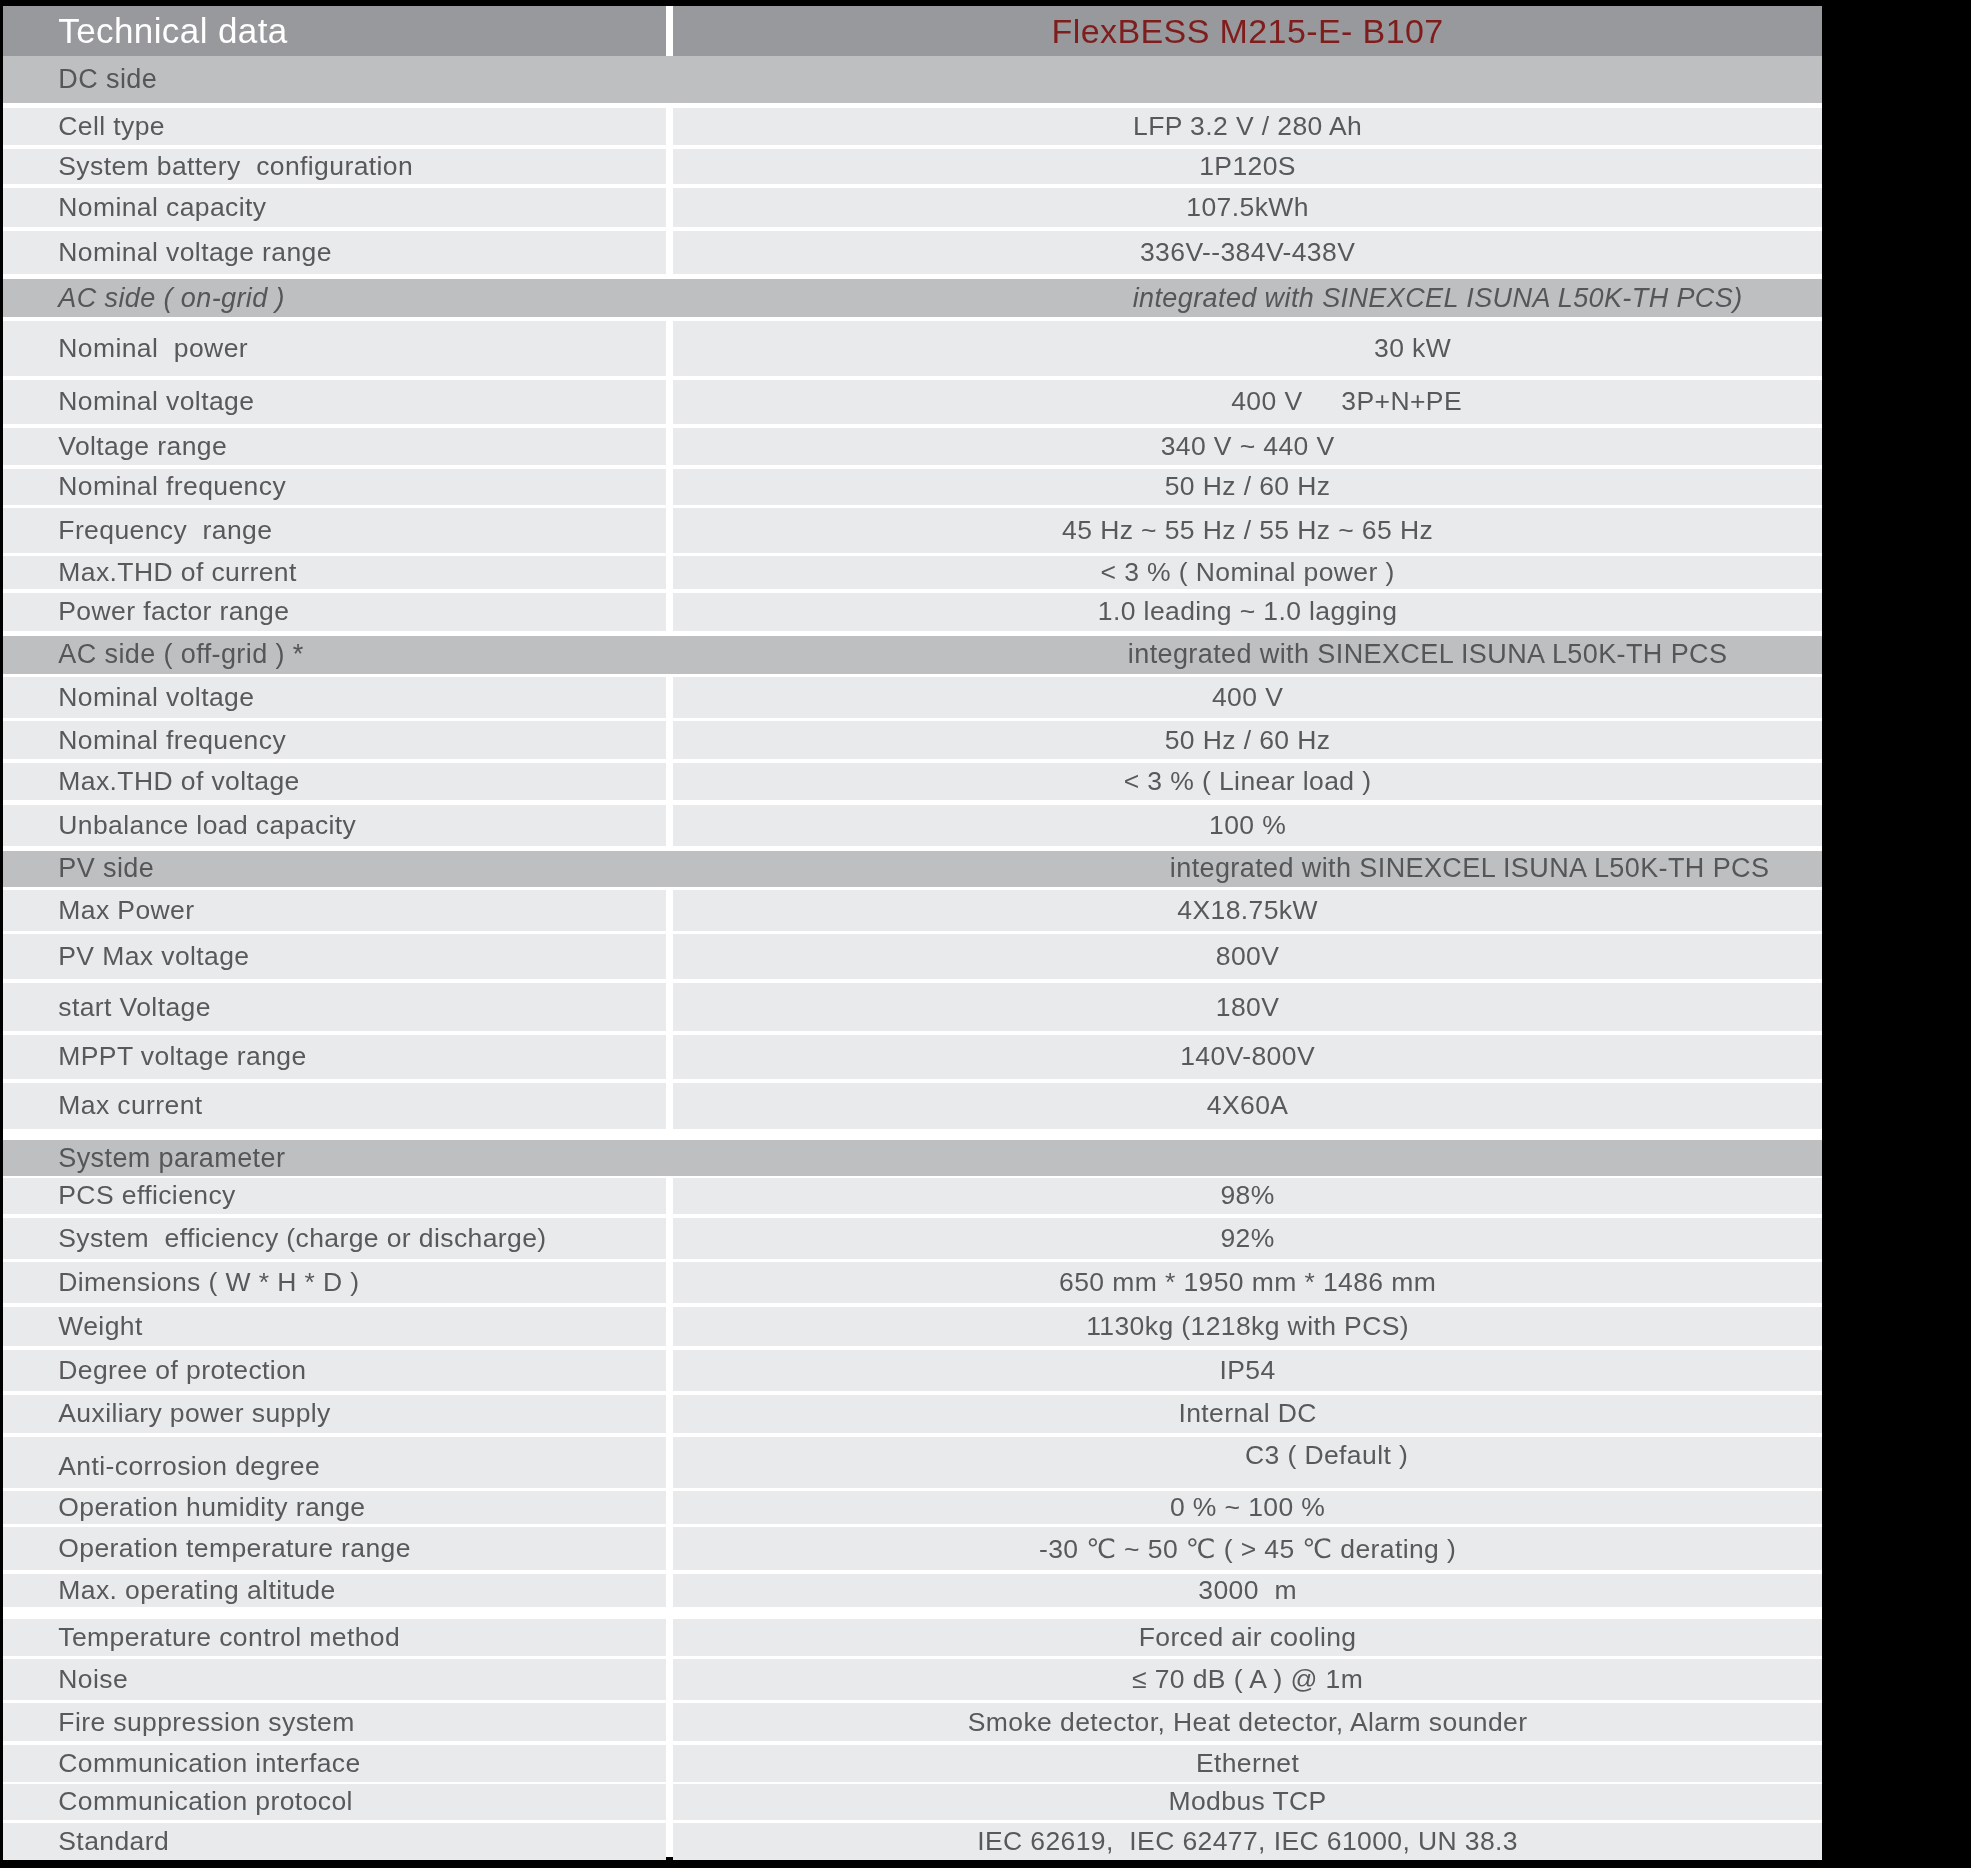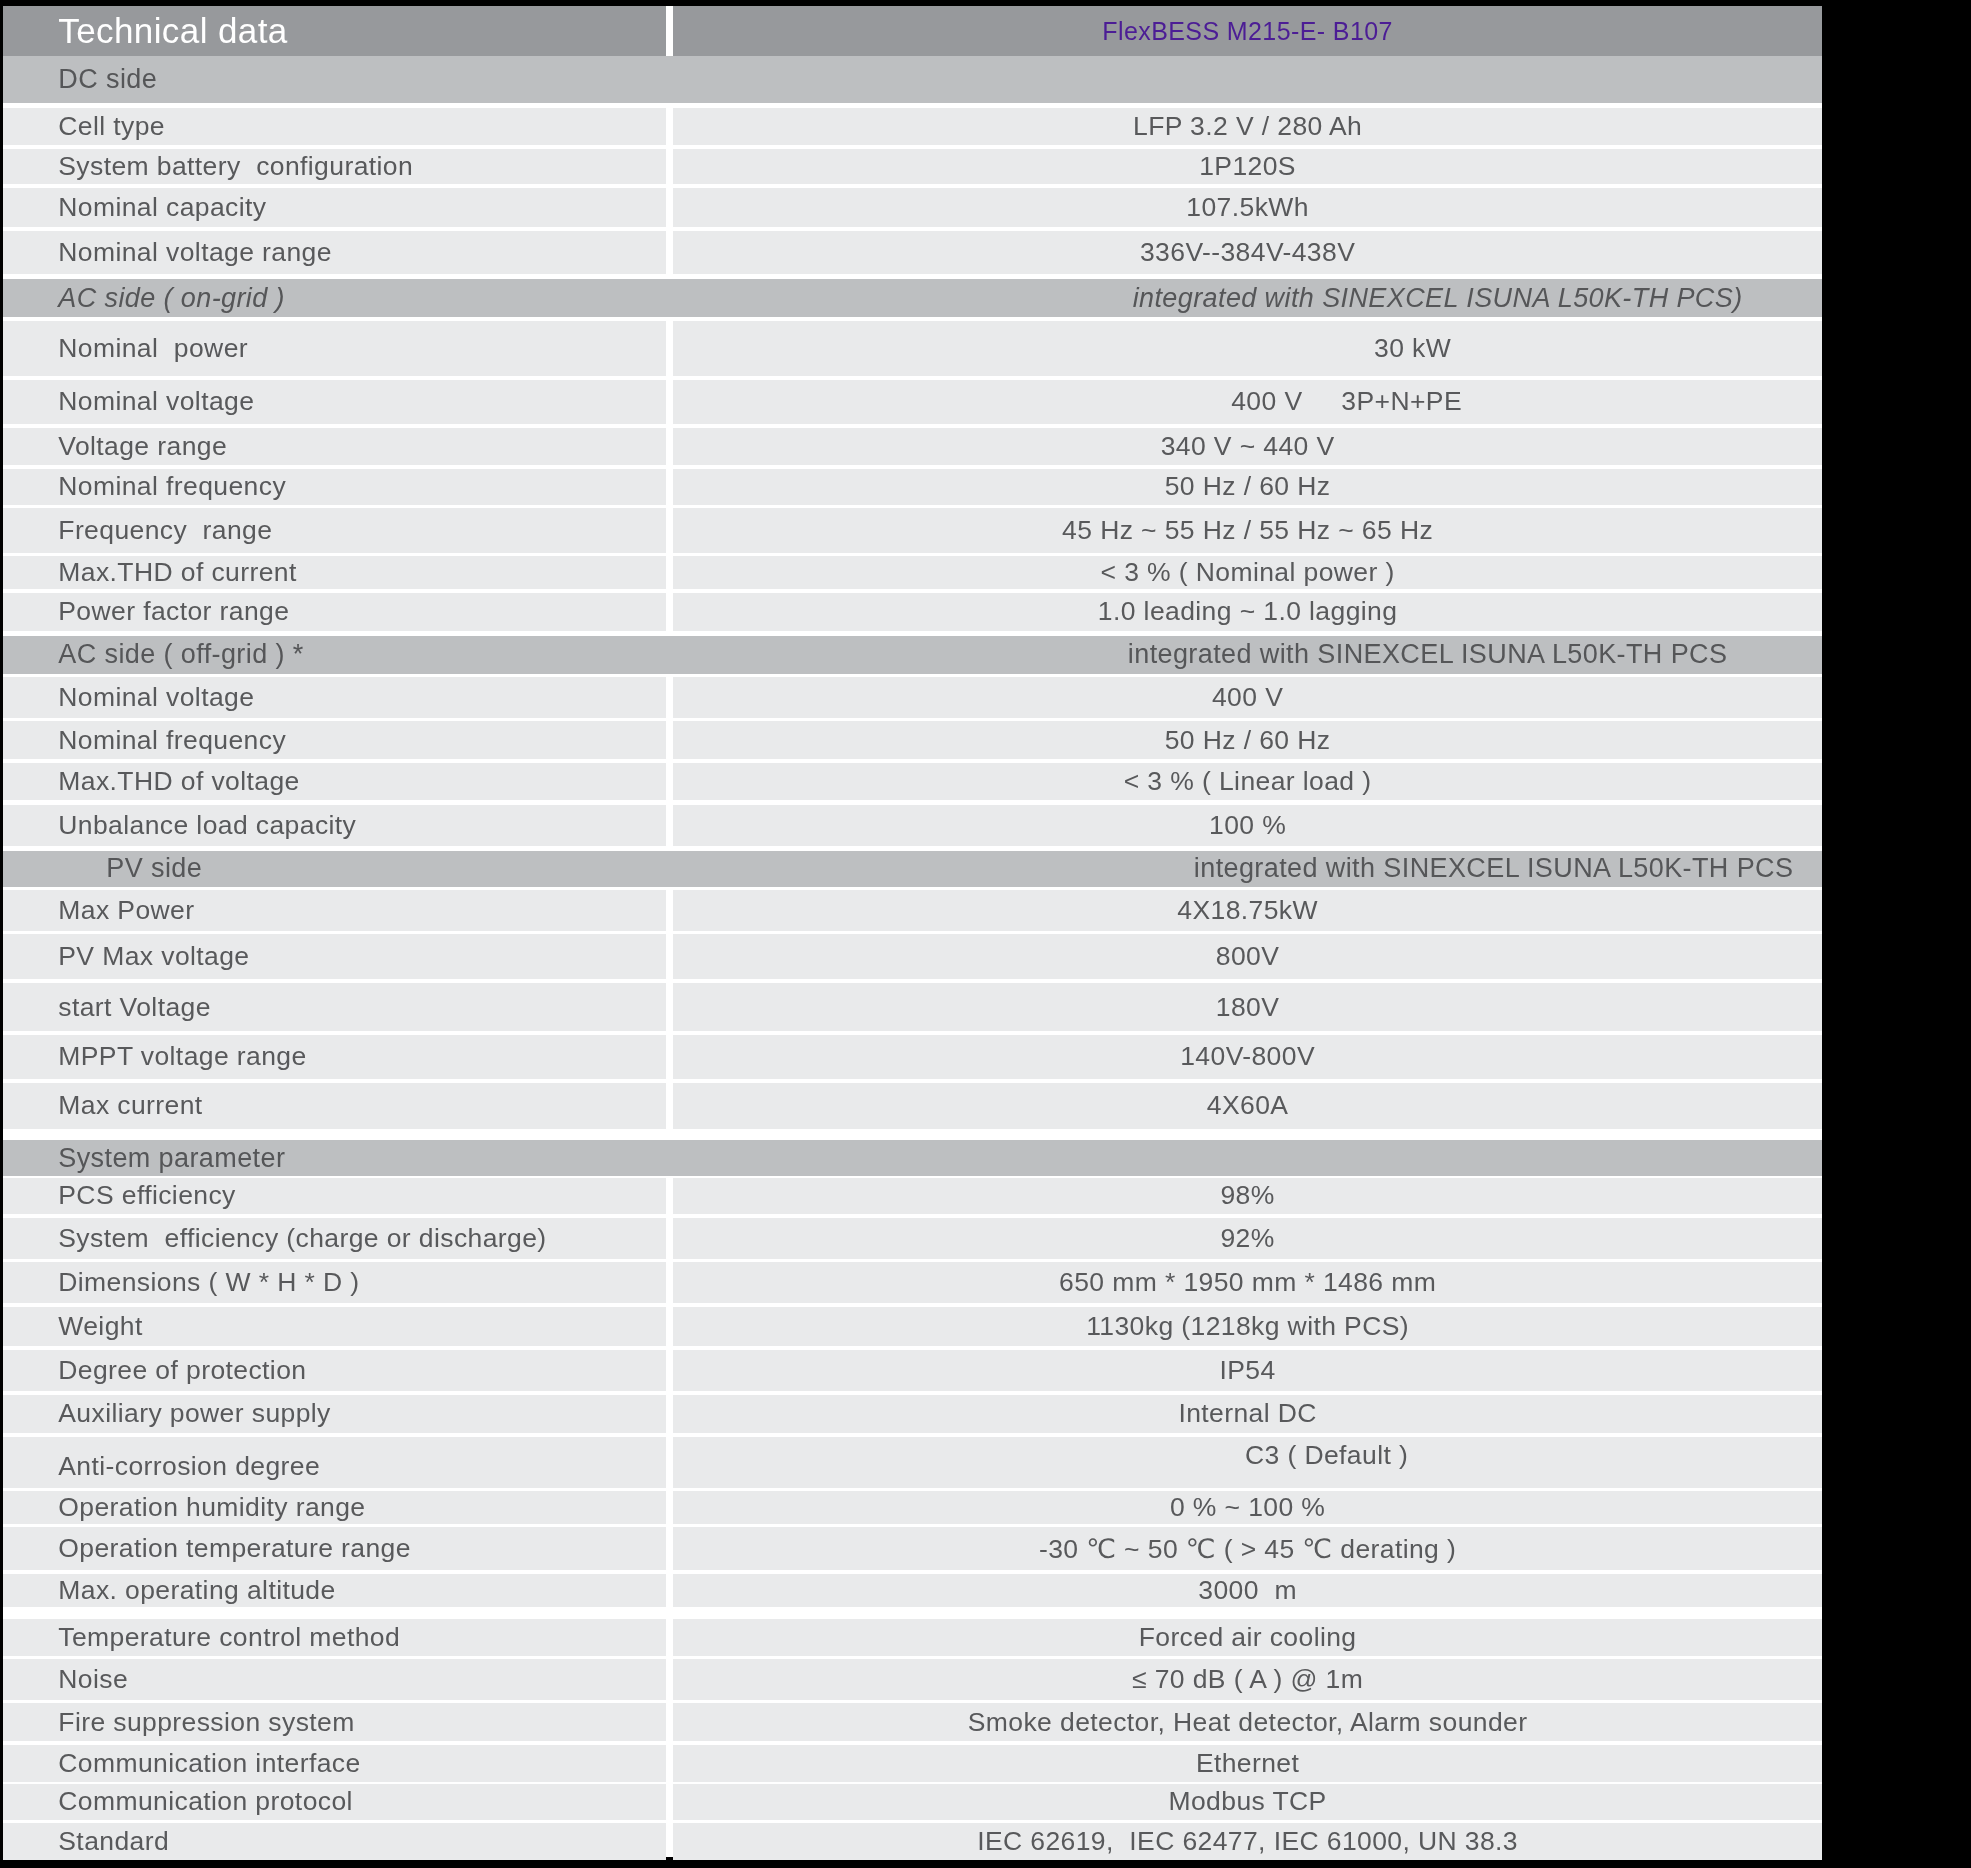--- a/index.html
+++ b/index.html
@@ -18,21 +18,21 @@
     display:flex;align-items:center;padding-left:55px;
     white-space:pre;letter-spacing:0.4px;
   }
   .val{
     flex:1;display:flex;align-items:center;justify-content:center;
     white-space:pre;letter-spacing:0.4px;
   }
   .val span{display:inline-block;}
   
   .hdr .lbl{background:#97999c;color:#ffffff;font-size:35px;}
-  .hdr .val{background:#97999c;color:#4c1d95;font-size:25px;}
+  .hdr .val{background:#97999c;color:#7f1d1d;font-size:34px;}
   
   .sec{background:#bdbfc1;color:#555658;font-size:27px;}
   .sec .lbl,.sec .val{background:transparent;}
   
   .data{color:#58595b;font-size:26.5px;}
   .data .lbl,.data .val{background:#e9eaeb;color:#58595b;}
   
   .vx95  .val span{transform:translateX(79px);}
   .vx120 .val span{transform:translateX(99px);}
   .vx200 .val span{transform:translateX(165px);}
@@ -136,21 +136,21 @@
   <div class="row data" style="height:37px;margin-bottom:4.1px;">
     <div class="lbl">Max.THD of voltage</div>
     <div class="val"><span>&lt; 3 % ( Linear load )</span></div>
   </div>
 
   <div class="row data" style="height:41px;margin-bottom:5px;">
     <div class="lbl">Unbalance load capacity</div>
     <div class="val"><span>100 %</span></div>
   </div>
 
-  <div class="row sec vx268" style="height:36px;margin-bottom:3.3px;padding-left:48px;">
+  <div class="row sec vx268" style="height:36px;margin-bottom:3.3px;">
     <div class="lbl">PV side</div>
     <div class="val"><span>integrated with SINEXCEL ISUNA L50K-TH PCS</span></div>
   </div>
 
   <div class="row data" style="height:41px;margin-bottom:3.3px;">
     <div class="lbl">Max Power</div>
     <div class="val"><span>4X18.75kW</span></div>
   </div>
 
   <div class="row data" style="height:45px;margin-bottom:4.1px;">

